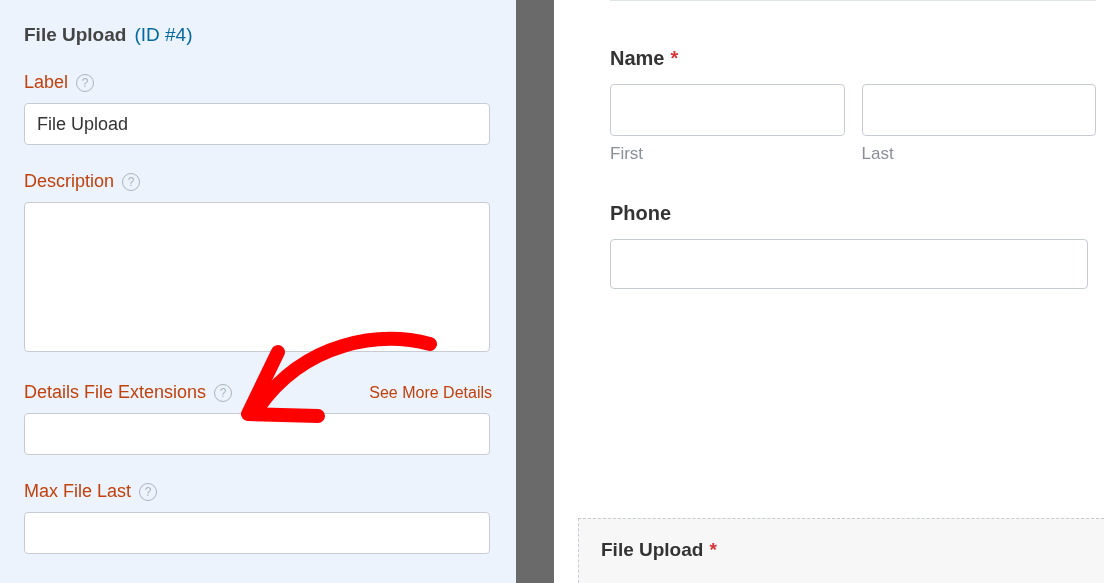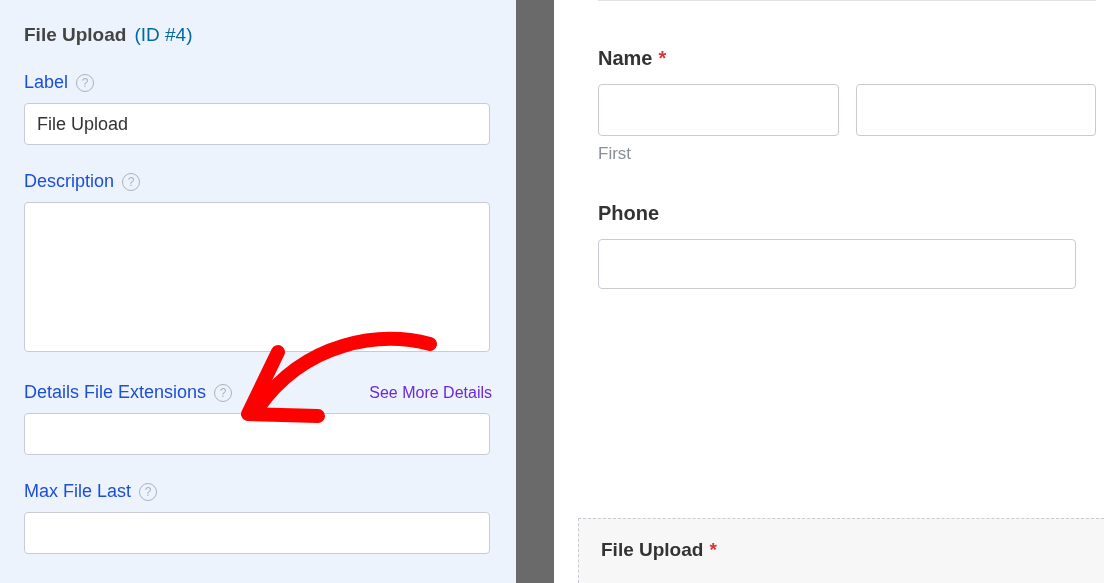--- a/index.html
+++ b/index.html
@@ -8,34 +8,34 @@
 
   
   .left-panel { width: 516px; height: 583px; background: #ecf3fc; padding: 24px 24px 0 24px; position: relative; }
   .panel-header { display: flex; align-items: baseline; gap: 8px; margin-bottom: 26px; }
   .panel-title { font-size: 19px; font-weight: 600; color: #444; }
   .panel-id { font-size: 19px; font-weight: 400; color: #0369a1; }
 
   .field-block { margin-bottom: 26px; }
   .field-label-row { display: flex; align-items: center; justify-content: space-between; margin-bottom: 10px; }
   .field-label-left { display: flex; align-items: center; gap: 8px; }
-  .field-label { font-size: 18px; color: #1d4ed8; }
+  .field-label { font-size: 18px; color: #c2410c; }
   .help-icon { width: 18px; height: 18px; display: inline-flex; align-items: center; justify-content: center; border: 1.5px solid #aab3bf; border-radius: 50%; color: #aab3bf; font-size: 12px; line-height: 1; cursor: pointer; }
-  .see-more { font-size: 16px; color: #6d28d9; cursor: pointer; }
+  .see-more { font-size: 16px; color: #c2410c; cursor: pointer; }
   .text-input { width: 466px; height: 42px; border: 1px solid #c8ccd2; border-radius: 4px; background: #fff; font-size: 18px; padding: 0 12px; color: #333; outline: none; }
   .textarea-input { width: 466px; height: 150px; border: 1px solid #c8ccd2; border-radius: 4px; background: #fff; font-size: 18px; padding: 10px 12px; color: #333; outline: none; resize: none; }
 
   
   .arrow-overlay { position: absolute; pointer-events: none; }
 
   
   .divider { width: 38px; height: 583px; background: #6a6a6a; }
 
   
-  .right-panel { flex: 1; height: 583px; background: #fff; padding: 0 20px 0 44px; position: relative; }
+  .right-panel { flex: 1; height: 583px; background: #fff; padding: 0 20px 0 56px; position: relative; }
   .top-rule { border: none; border-top: 1px solid #dfe2e6; margin: 0 0 46px 0; }
   .preview-field-label { font-size: 20px; font-weight: 600; color: #333; margin-bottom: 14px; }
   .req-star { color: #d63638; margin-left: 6px; }
   .preview-field { margin-bottom: 38px; }
 
   .name-row { display: flex; gap: 17px; }
   .name-col { flex: 1; }
   .name-input { width: 100%; height: 52px; border: 1px solid #c8ccd2; border-radius: 4px; background: #fff; font-size: 18px; padding: 0 12px; outline: none; }
   .sublabel { font-size: 17px; color: #8a8f97; margin-top: 8px; }
 
@@ -109,20 +109,21 @@
     <div class="preview-field-label">
       <span>Name</span><span class="req-star">*</span>
     </div>
     <div class="name-row">
       <div class="name-col">
         <input type="text" class="name-input" style="">
         <div class="sublabel">First</div>
       </div>
       <div class="name-col">
         <input type="text" class="name-input" style="">
+        <div class="sublabel">Last</div>
       </div>
     </div>
   </div>
 
 
   <div class="preview-field">
     <div class="preview-field-label">
       <span>Phone</span>
     </div>
     <input type="text" class="wide-input" style="">

